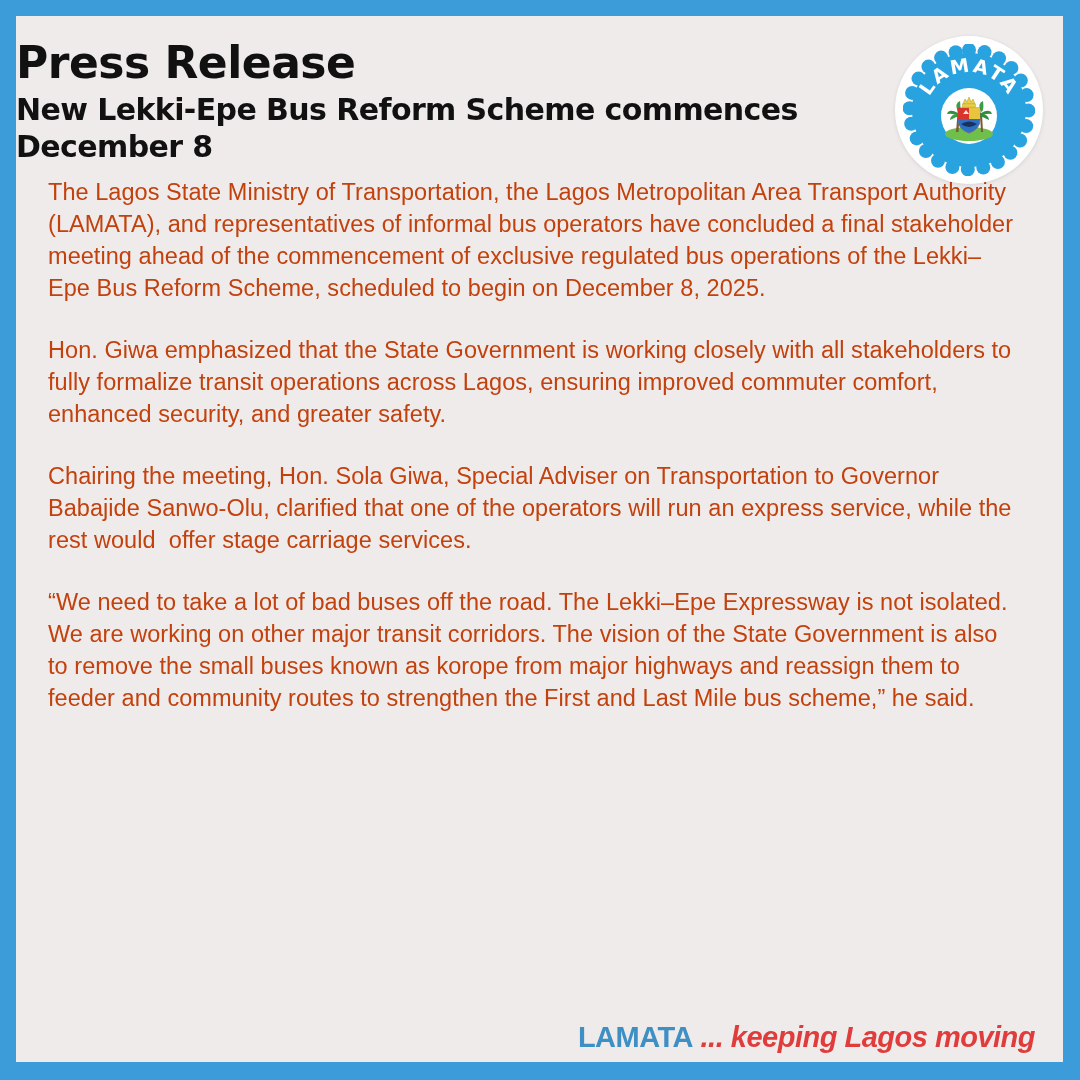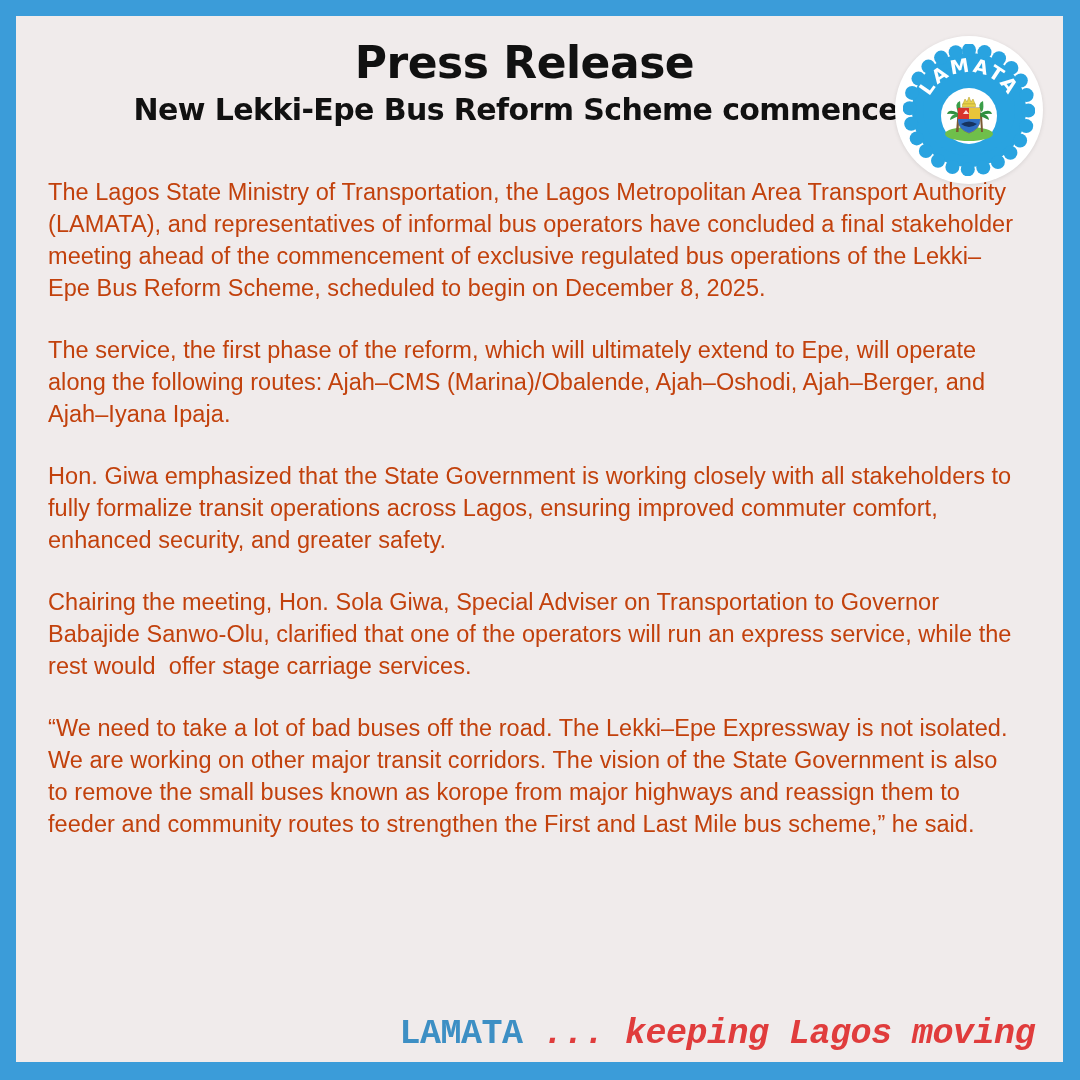--- a/index.html
+++ b/index.html
@@ -31,21 +31,21 @@
     padding-top: 24px;
     height: 152px;
     box-sizing: border-box;
   }
 
   .title-block {
     position: absolute;
     left: 0;
     right: 0;
     top: 24px;
-    text-align: center;
+    text-align: left;
     padding-right: 30px;
   }
 
   .main-title {
     font-family: "DejaVu Sans", sans-serif;
     font-size: 44px;
     font-weight: bold;
     color: #111111;
     letter-spacing: -0.5px;
     line-height: 1.05;
@@ -104,22 +104,22 @@
   
   .footer {
     position: absolute;
     left: 0;
     right: 0;
     bottom: 8px;
     text-align: right;
     padding-right: 28px;
   }
   .tagline {
-    font-family: Liberation Mono, monospace;
-    font-size: 35px;
+    font-family: Liberation Sans, sans-serif;
+    font-size: 29px;
     font-weight: bold;
     letter-spacing: -0.5px;
     white-space: nowrap;
   }
   .tagline .brand {
     color: #3d8fc4;
   }
   .tagline .slogan {
     color: #e03c3c;
     font-style: italic;
@@ -128,20 +128,21 @@
 </head>
 <body>
 
 <div class="press-card">
 
   <div class="header">
 
     <div class="title-block">
       <div class="main-title">Press Release</div>
       <div class="sub-title">New Lekki-Epe Bus Reform Scheme commences</div>
+      <div class="sub-title">December 8</div>
     </div>
 
     <div class="logo-wrap">
       <div class="logo-disc"></div>
       <svg class="logo-svg" viewBox="0 0 132 132">
         <defs>
           <path id="arcPath" d="M 22 72 A 44 44 0 0 1 110 72" fill="none"></path>
         </defs>
 
         <g>
@@ -213,21 +214,20 @@
           <path d="M58 80 q8 -5 16 0 q-8 6 -16 0 Z" fill="#16335f"></path>
           <path d="M60 70 l3 -4 l3 4 Z" fill="#ffffff" opacity="0.85"></path>
         </g>
       </svg>
     </div>
 
   </div>
 
   <div class="body-copy">
     <p class="para">The Lagos State Ministry of Transportation, the Lagos Metropolitan Area Transport Authority (LAMATA), and representatives of informal bus operators have concluded a final stakeholder meeting ahead of the commencement of exclusive regulated bus operations of the Lekki–Epe Bus Reform Scheme, scheduled to begin on December 8, 2025.</p>
-    <p class="para">The service, the first phase of the reform, which will ultimately extend to Epe, will operate along the following routes: Ajah–CMS (Marina)/Obalende, Ajah–Oshodi, Ajah–Berger, and Ajah–Iyana Ipaja.</p>
     <p class="para">Hon. Giwa emphasized that the State Government is working closely with all stakeholders to fully formalize transit operations across Lagos, ensuring improved commuter comfort, enhanced security, and greater safety.</p>
     <p class="para">Chairing the meeting, Hon. Sola Giwa, Special Adviser on Transportation to Governor Babajide Sanwo-Olu, clarified that one of the operators will run an express service, while the rest would  offer stage carriage services.</p>
     <p class="para">“We need to take a lot of bad buses off the road. The Lekki–Epe Expressway is not isolated. We are working on other major transit corridors. The vision of the State Government is also to remove the small buses known as korope from major highways and reassign them to feeder and community routes to strengthen the First and Last Mile bus scheme,” he said.</p>
   </div>
 
   <div class="footer">
     <div class="tagline"><span class="brand">LAMATA</span><span class="slogan"> ... keeping Lagos moving</span></div>
   </div>
 
 </div>

